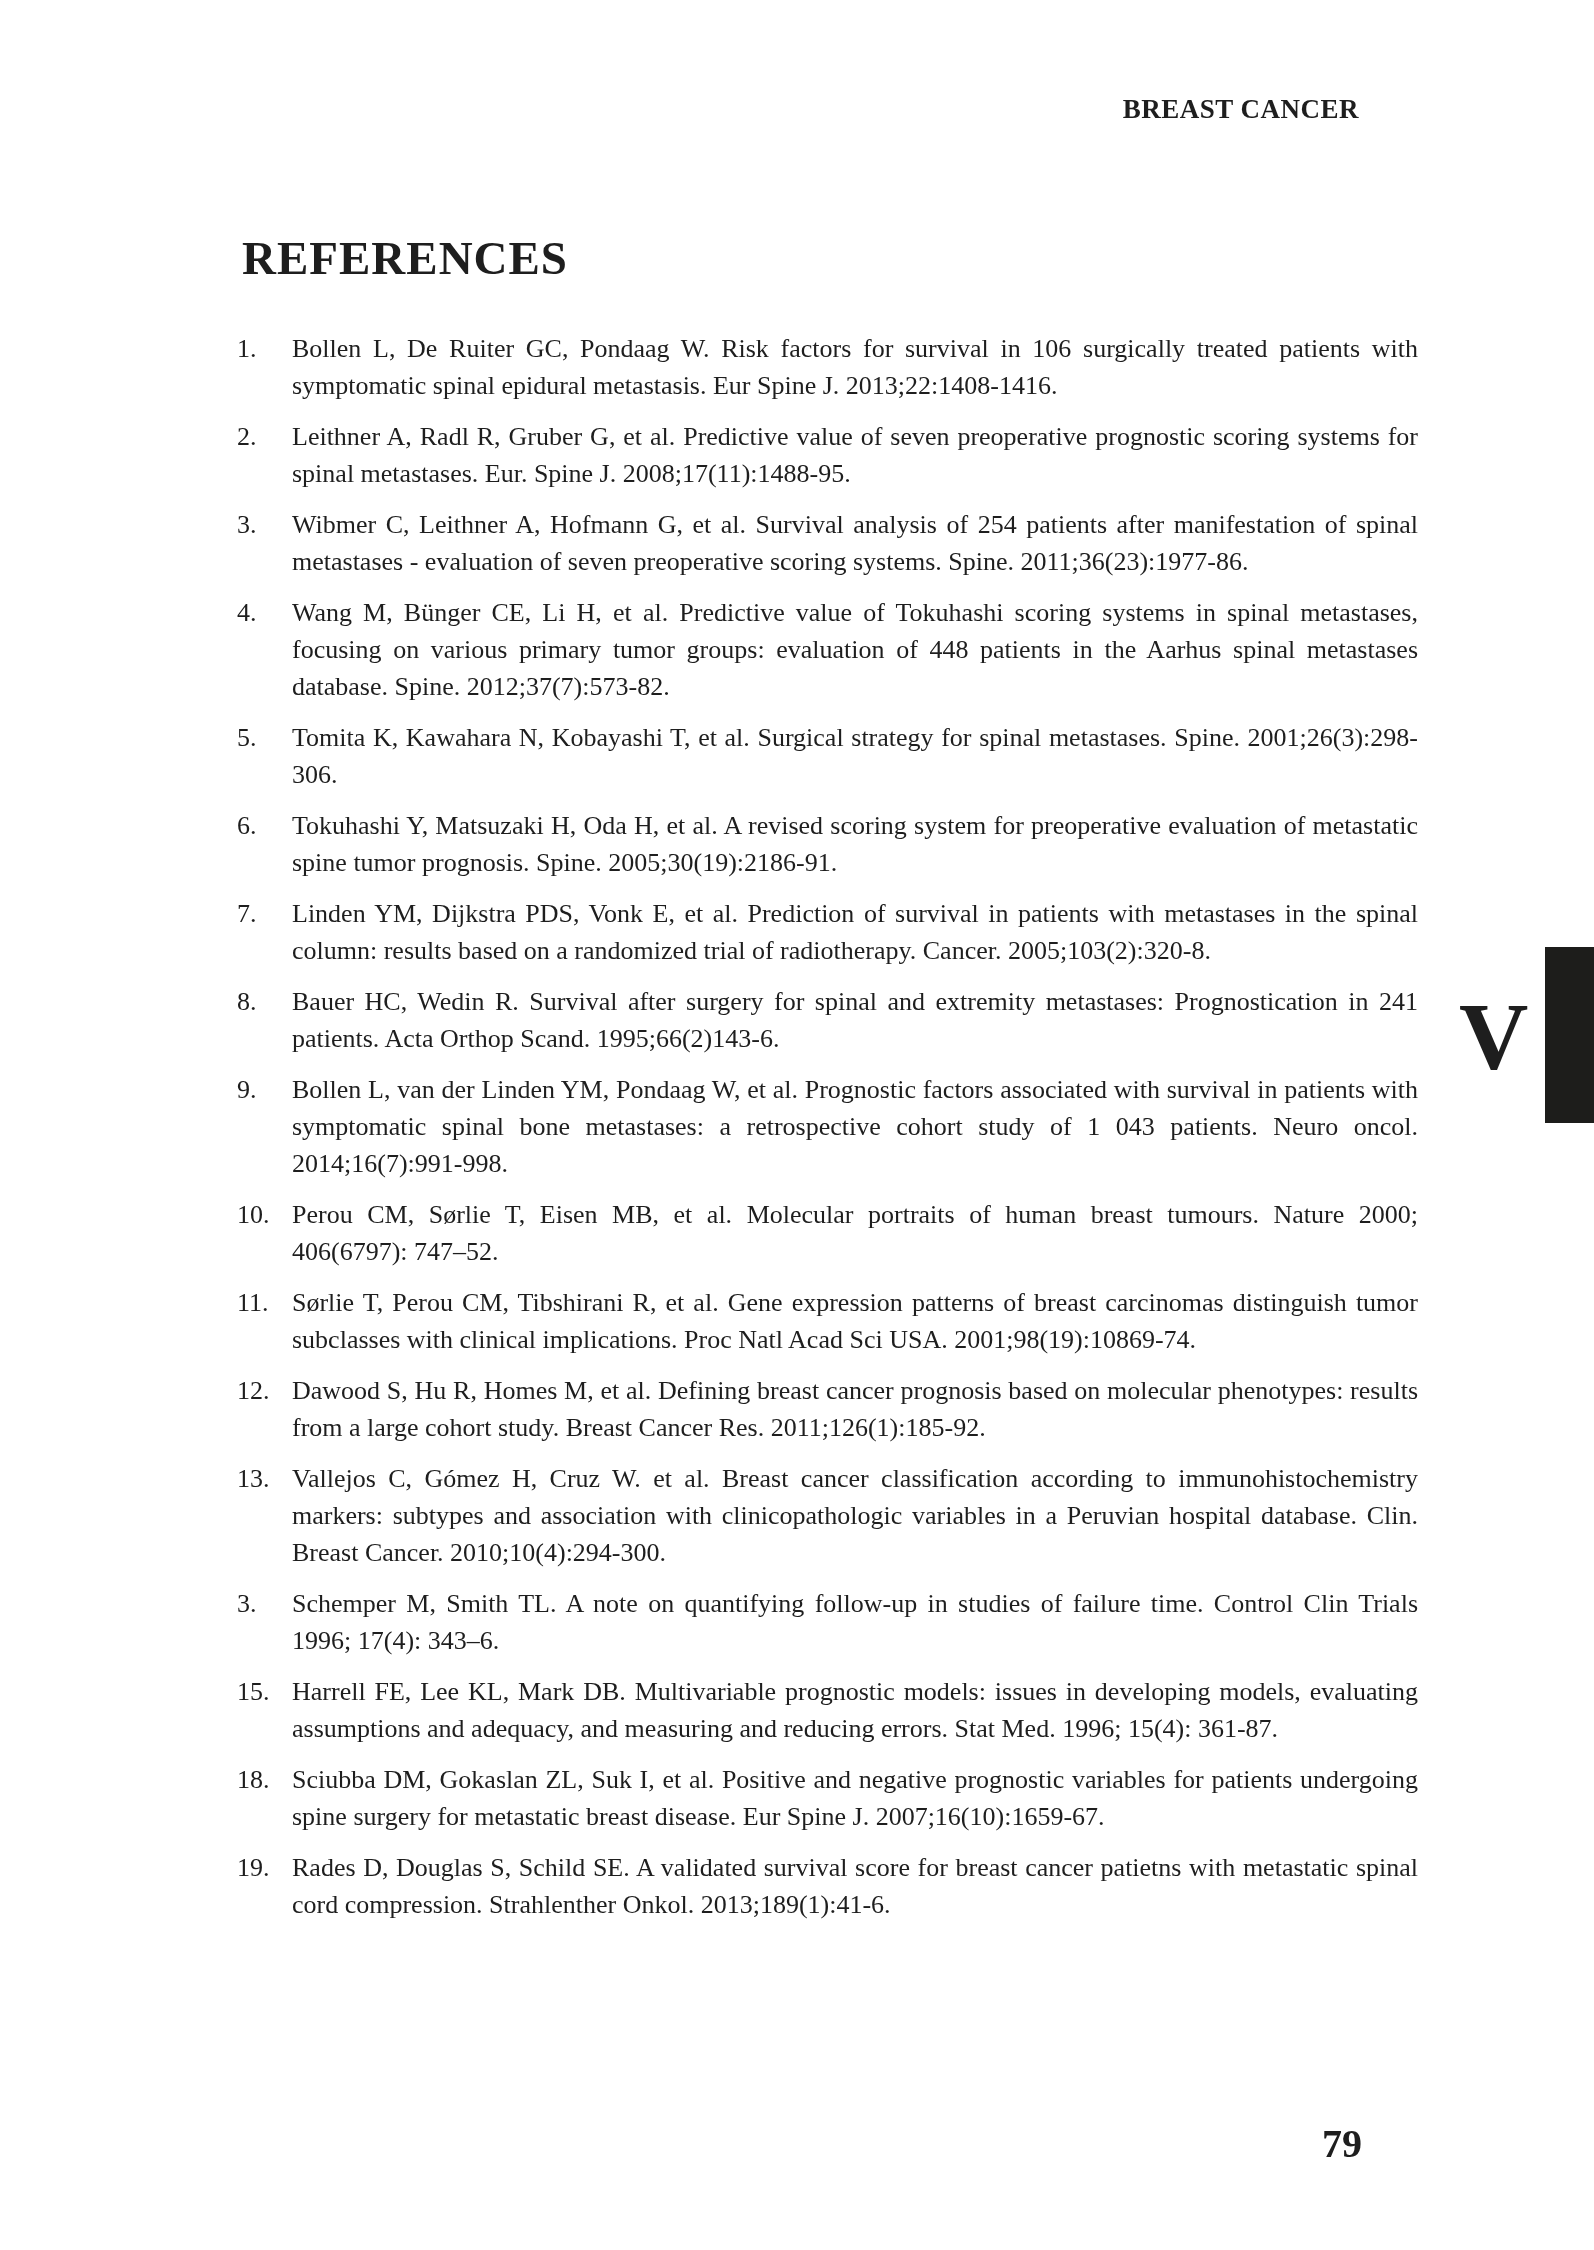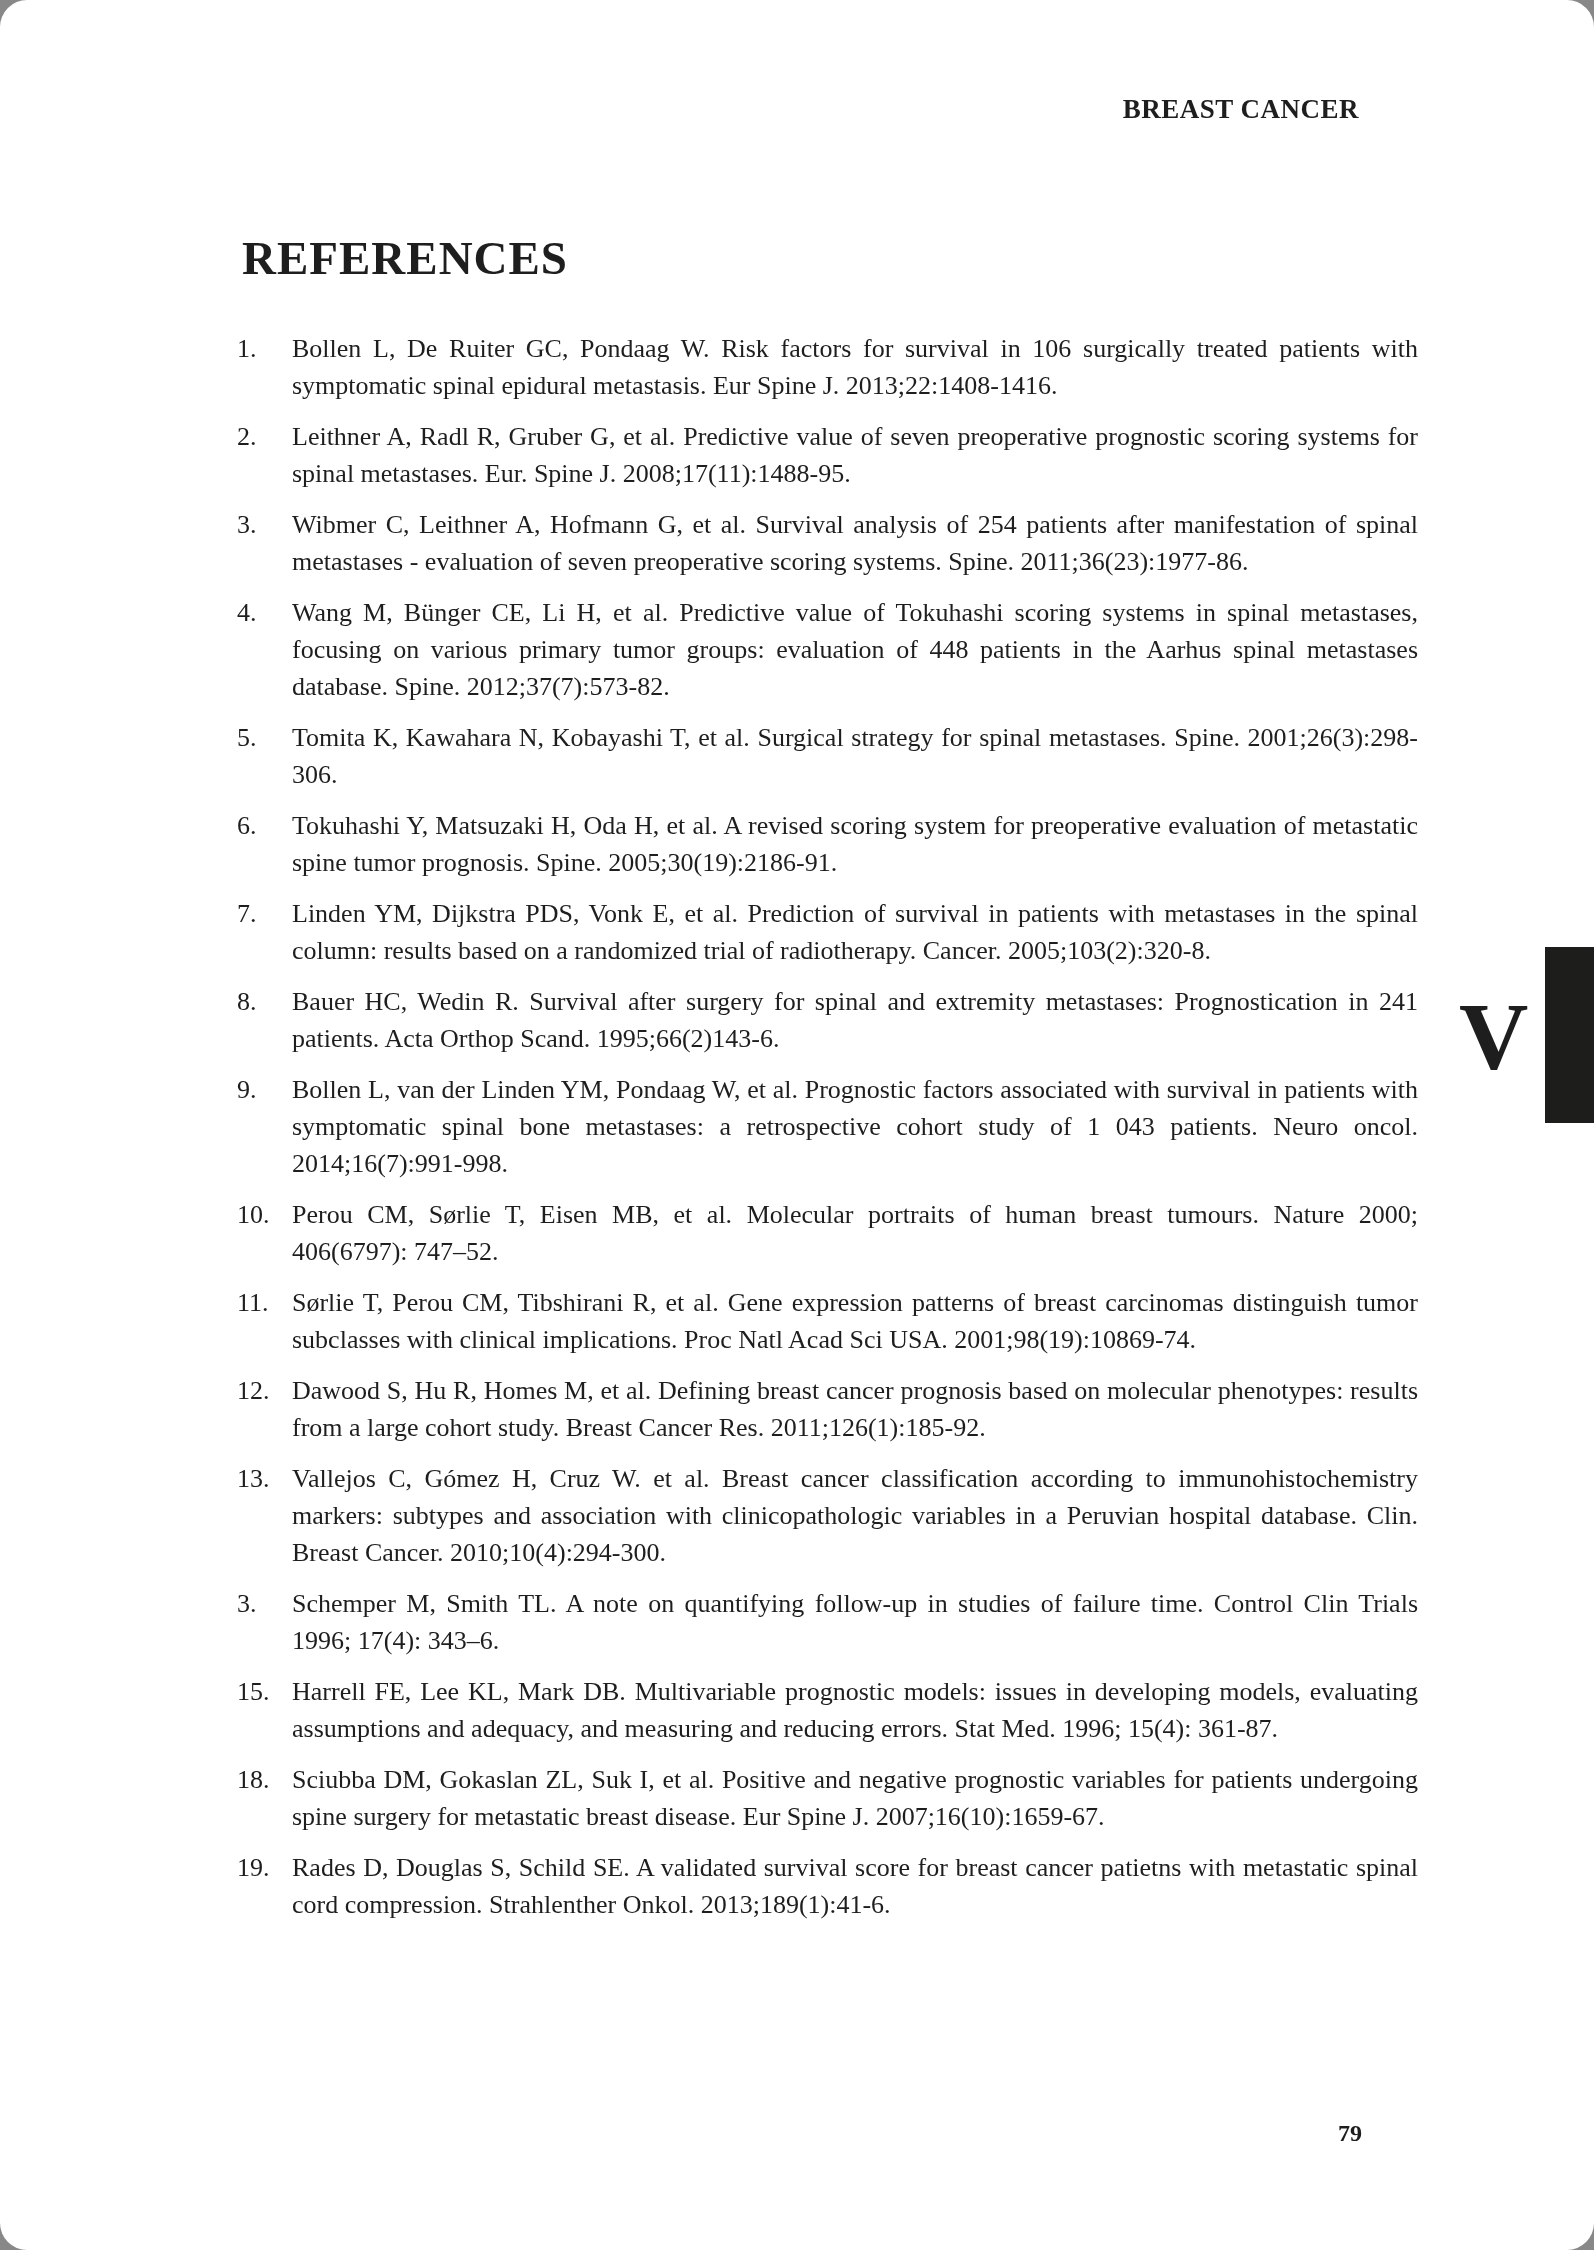--- a/index.html
+++ b/index.html
@@ -5,21 +5,20 @@
   html, body { margin: 0; padding: 0; background: #888; }
   .page {
     position: relative;
     width: 1594px;
     height: 2250px;
     background: #ffffff;
     font-family: "Liberation Serif", serif;
     color: #1e1e1e;
     overflow: hidden;
     margin: 0 auto;
-    border-radius: 27px;
   }
   .running-header {
     position: absolute;
     top: 94px;
     right: 235px;
     font-size: 27px;
     font-weight: 700;
     letter-spacing: 0.5px;
     white-space: nowrap;
   }
@@ -65,21 +64,21 @@
     position: absolute;
     left: 1545px;
     top: 947px;
     width: 49px;
     height: 176px;
   }
   .page-number {
     position: absolute;
     top: 2120px;
     right: 232px;
-    font-size: 24px;
+    font-size: 40px;
     font-weight: 700;
   }
 </style>
 </head>
 <body>
 
 <div class="page" style="background: rgb(255, 255, 255); color: rgb(30, 30, 30);">
   <div class="running-header">BREAST CANCER</div>
 
   <h1 class="section-title">REFERENCES</h1>

